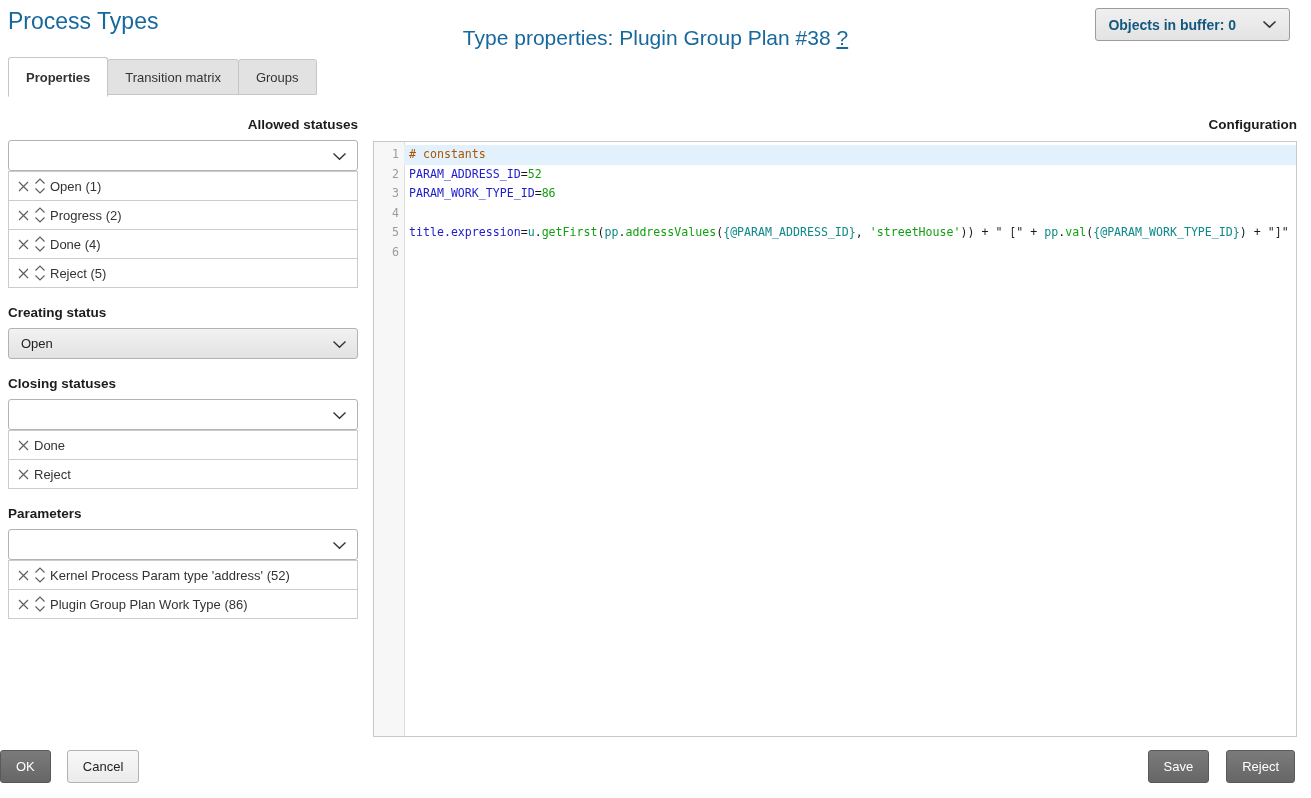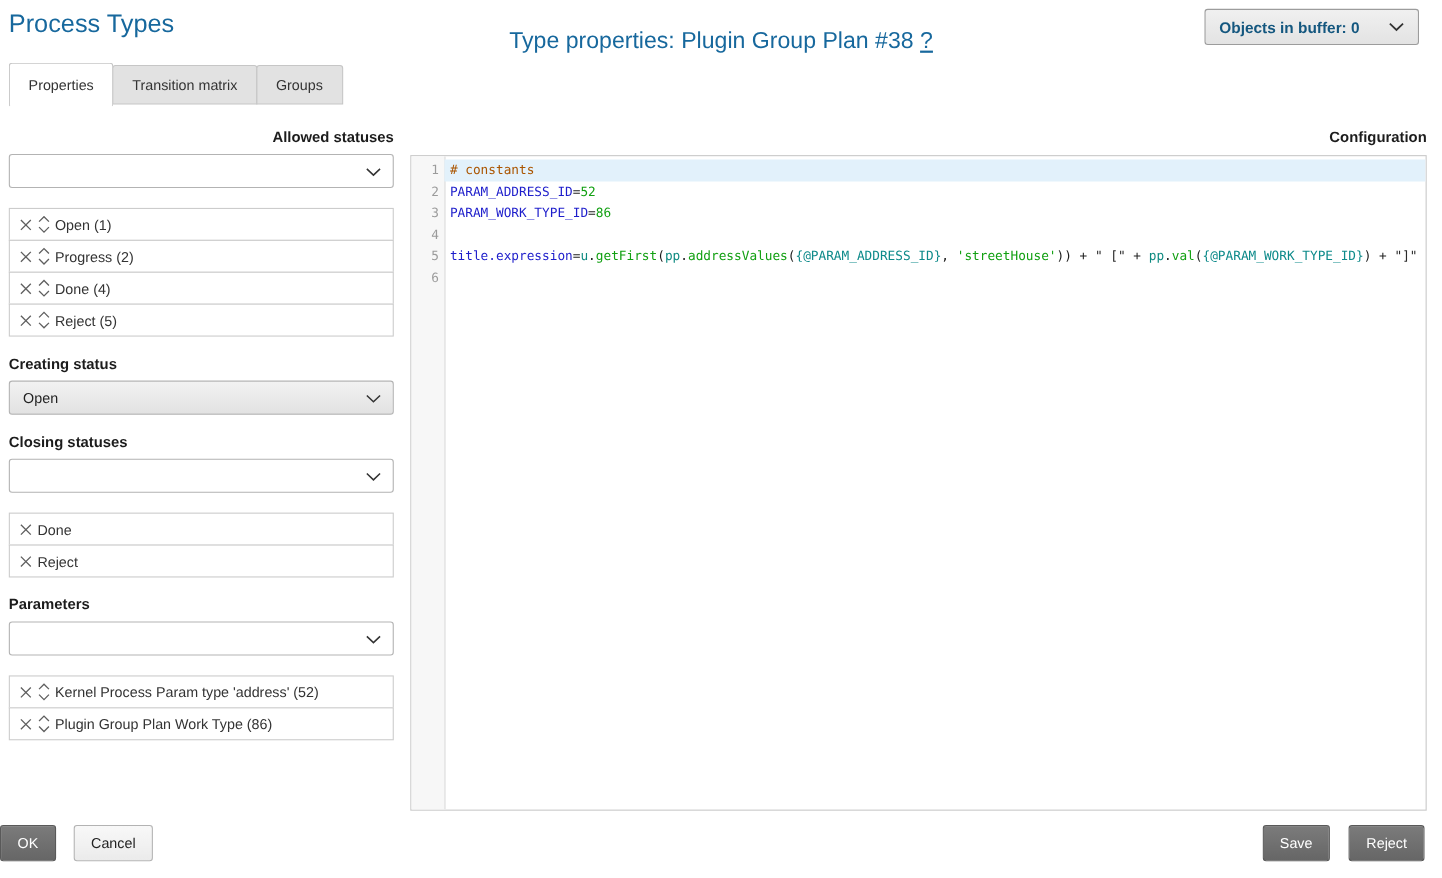--- a/index.html
+++ b/index.html
@@ -14,32 +14,32 @@
     padding:0 12px;background:linear-gradient(#f0f0f0,#e3e3e3);border:1px solid #9c9c9c;border-radius:3px;
     color:#14577f;font-weight:bold;font-size:14px;cursor:pointer;box-sizing:border-box;justify-content:flex-end;}
   .buffer-btn .chev{margin-left:auto;padding-left:26px;display:flex;}
 
   
   .tab-bar{position:absolute;left:8px;top:57px;display:flex;align-items:flex-start;}
   .tab{display:flex;align-items:center;box-sizing:border-box;margin-top:2px;height:36px;padding:0 17px;
     background:#e2e2e2;border:1px solid #c6c6c6;border-radius:3px 3px 0 0;font-size:13px;color:#333;
     margin-left:-1px;cursor:pointer;}
   .tab:first-child{margin-left:0;}
-  .tab.active{margin-top:0;height:40px;background:#fff;font-weight:normal;border-bottom-color:#fff;z-index:2;}
+  .tab.active{margin-top:0;height:40px;background:#fff;font-weight:bold;border-bottom-color:#fff;z-index:2;}
 
   
   .left-panel{position:absolute;left:8px;top:117px;width:350px;}
   .field-label{font-weight:bold;font-size:13.5px;color:#1c1c1c;margin:17px 0 8px;}
   .field-label.first{margin-top:0;text-align:right;}
   .select{position:relative;height:31px;border:1px solid #b3b3b3;border-radius:3px;background:#fff;
     box-sizing:border-box;cursor:pointer;}
   .select .sel-value{display:block;line-height:29px;padding-left:12px;font-size:13px;color:#222;}
   .select.gray{background:linear-gradient(#f2f2f2,#e2e2e2);}
   .select .chev{position:absolute;right:10px;top:11px;display:flex;}
-  .list{margin-top:18px;}
+  .list{margin-top:0;}
   .list-row{height:30px;box-sizing:border-box;border:1px solid #ccc;margin-top:-1px;display:flex;align-items:center;
     padding-left:8px;font-size:13px;color:#333;background:#fff;}
   .list-row:first-child{margin-top:0;}
   .icon{display:inline-flex;align-items:center;}
   .icon.x{margin-right:3px;cursor:pointer;}
   .icon.sort{margin-right:2px;cursor:pointer;}
   .row-label{padding-left:1px;}
 
   
   .right-panel{position:absolute;left:373px;top:117px;right:14px;}

